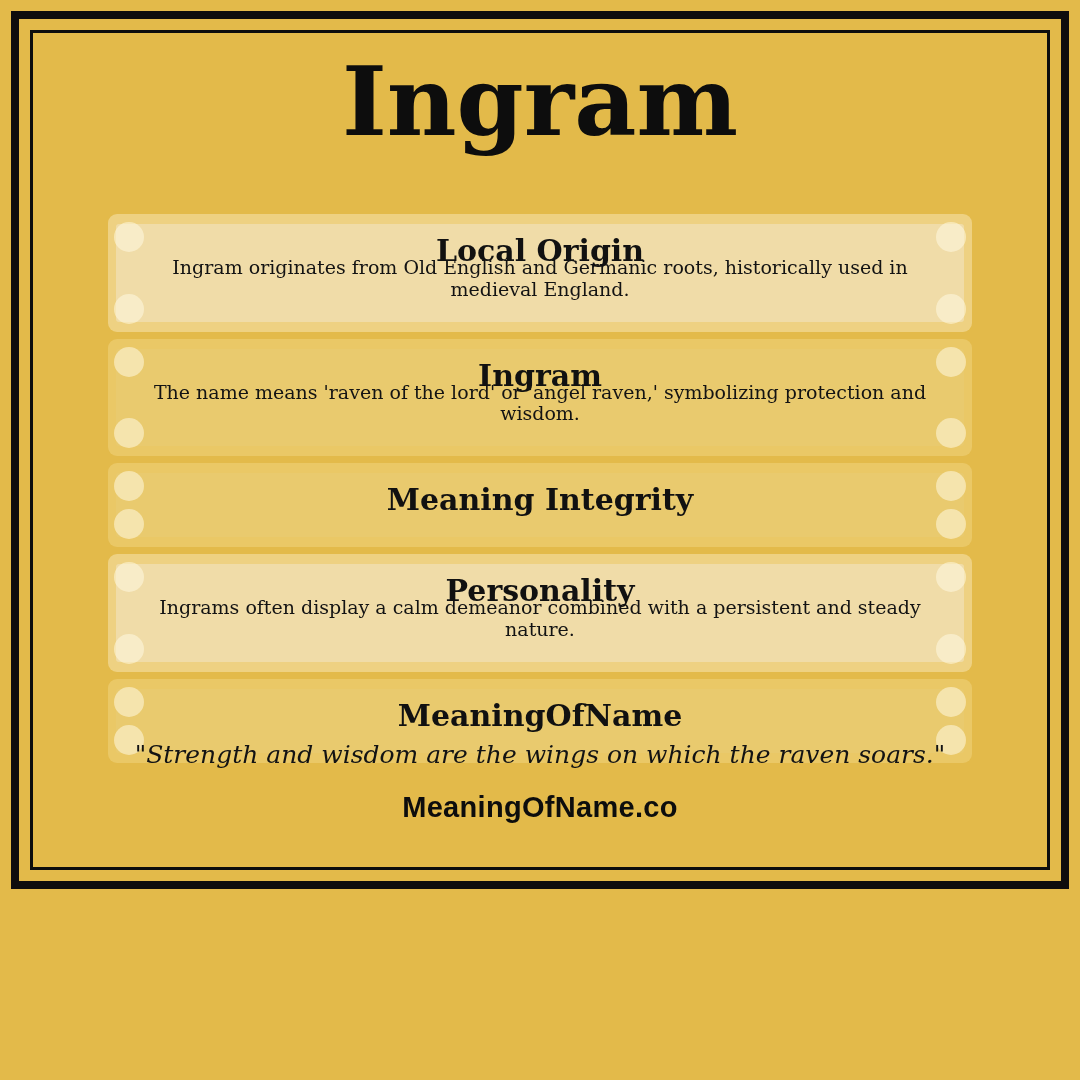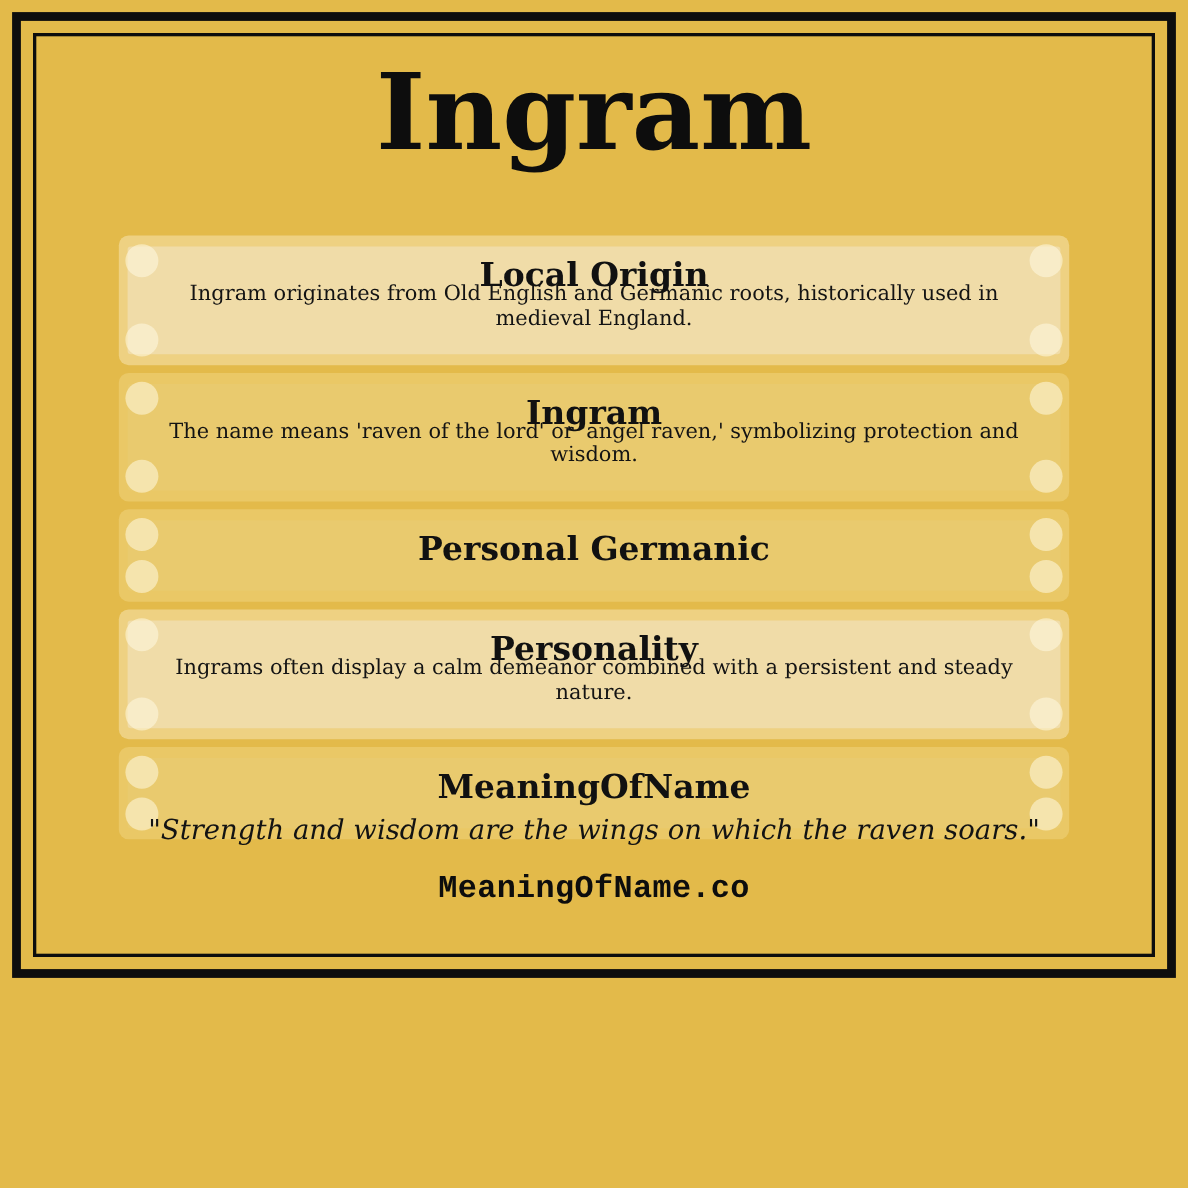--- a/index.html
+++ b/index.html
@@ -139,21 +139,21 @@
   }
   .quote {
     font-family: "DejaVu Serif", "Liberation Serif", serif;
     font-style: italic;
     font-weight: normal;
     font-size: 25px;
     color: #131313;
     margin: 0 0 22px 0;
   }
   .brand {
-    font-family: Liberation Mono, monospace;
+    font-family: Liberation Sans, sans-serif;
     font-weight: bold;
     font-size: 29px;
     color: #0d0d0d;
     margin: 0;
     letter-spacing: 0.3px;
   }
 </style>
 </head>
 <body>
 
@@ -186,21 +186,21 @@
             <div class="card-heading">Ingram</div>
             <div class="card-body">The name means 'raven of the lord' or 'angel raven,' symbolizing protection and wisdom.</div>
           </div>
         </div>
         <div class="card gold-frame">
           <div class="panel gold">
             <span class="dot tl"></span>
             <span class="dot tr"></span>
             <span class="dot bl"></span>
             <span class="dot br"></span>
-            <div class="card-heading">Personal Germanic</div>
+            <div class="card-heading">Meaning Integrity</div>
           </div>
         </div>
         <div class="card light-frame">
           <div class="panel cream">
             <span class="dot tl"></span>
             <span class="dot tr"></span>
             <span class="dot bl"></span>
             <span class="dot br"></span>
             <div class="card-heading">Personality</div>
             <div class="card-body">Ingrams often display a calm demeanor combined with a persistent and steady nature.</div>

